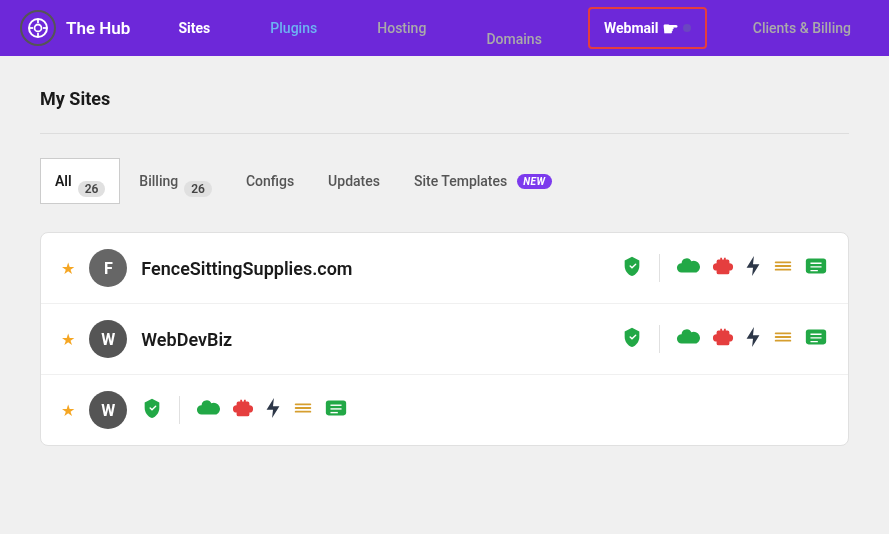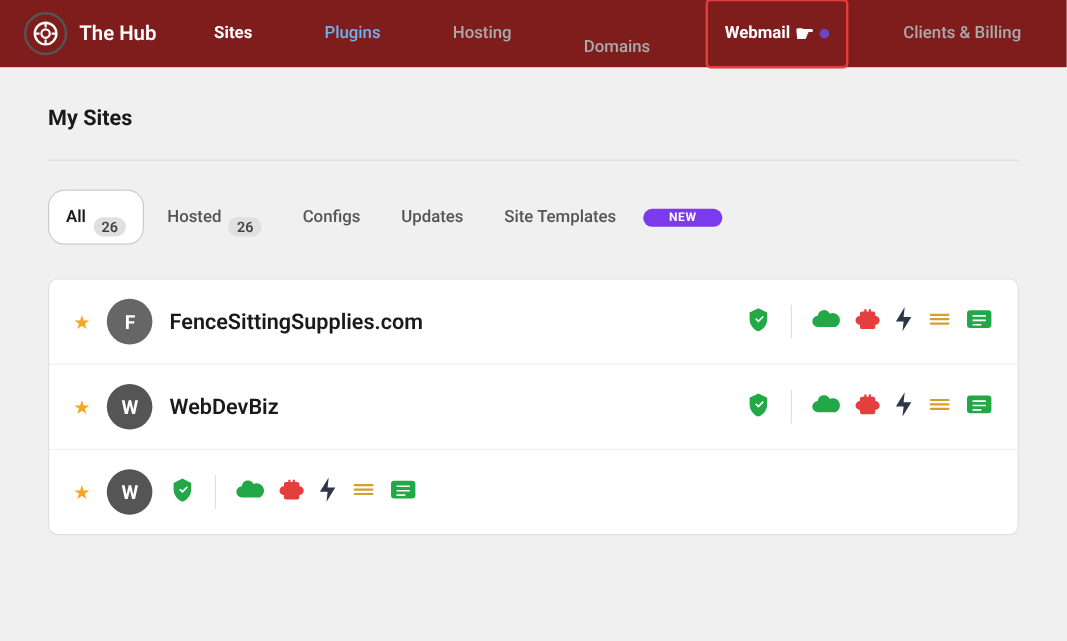--- a/index.html
+++ b/index.html
@@ -1,20 +1,20 @@
 <!DOCTYPE html>
 <html><head>
   <meta charset="utf-8">
   <style>
     * { box-sizing: border-box; margin: 0; padding: 0; }
     body { font-family: -apple-system, BlinkMacSystemFont, 'Segoe UI', Roboto, sans-serif; background: #f0f0f0; width: 889px; min-height: 534px; }
 
     
     .navbar {
-      background: #7f1d1d;
+      background: #6d28d9;
       display: flex;
       align-items: center;
       padding: 0 20px;
       height: 56px;
       gap: 0;
     }
     .navbar-logo {
       display: flex;
       align-items: center;
       gap: 10px;
@@ -59,21 +59,21 @@
     .nav-item.active {
       color: white;
       font-weight: 700;
     }
     .nav-item.highlighted {
       border: 2px solid #e53e3e;
       border-radius: 4px;
       color: white;
       font-weight: 700;
       margin: 0 4px;
-      height: 58px;
+      height: 42px;
       padding: 0 14px;
     }
     .nav-item.highlighted .dot {
       width: 8px;
       height: 8px;
       background: #6b46c1;
       border-radius: 50%;
       margin-left: 4px;
     }
 
@@ -98,21 +98,21 @@
       display: flex;
       align-items: center;
       gap: 4px;
       margin-bottom: 28px;
     }
     .filter-tab {
       display: flex;
       align-items: center;
       gap: 6px;
       padding: 6px 14px;
-      border-radius: 14px;
+      border-radius: 0;
       cursor: pointer;
       font-size: 14px;
       color: #555;
       font-weight: 500;
       border: 1px solid transparent;
     }
     .filter-tab.active {
       border: 1px solid #ccc;
       background: white;
       color: #1a1a1a;
@@ -128,24 +128,25 @@
       margin-top: 16px;
     }
     .filter-tab.active .count {
       background: #e0e0e0;
     }
     .new-badge {
       background: #7c3aed;
       color: white;
       font-size: 10px;
       font-weight: 700;
-      padding: 2px 22px;
+      padding: 2px 6px;
       border-radius: 10px;
-      margin-left: 16px;
+      margin-left: 4px;
       letter-spacing: 0.5px;
+      font-style: italic;
     }
 
     
     .sites-list {
       background: white;
       border-radius: 8px;
       border: 1px solid #e0e0e0;
       overflow: hidden;
     }
     .site-row {
@@ -247,21 +248,21 @@
 <div class="page-content">
   <h1 class="page-title">My Sites</h1>
   <div class="divider"></div>
 
   <div class="filter-tabs">
     <div class="filter-tab active">
       <span>All</span>
       <span class="count">26</span>
     </div>
     <div class="filter-tab">
-      <span>Hosted</span>
+      <span>Billing</span>
       <span class="count">26</span>
     </div>
     <div class="filter-tab">
       <span>Configs</span>
     </div>
     <div class="filter-tab">
       <span>Updates</span>
     </div>
     <div class="filter-tab">
       <span>Site Templates</span>

